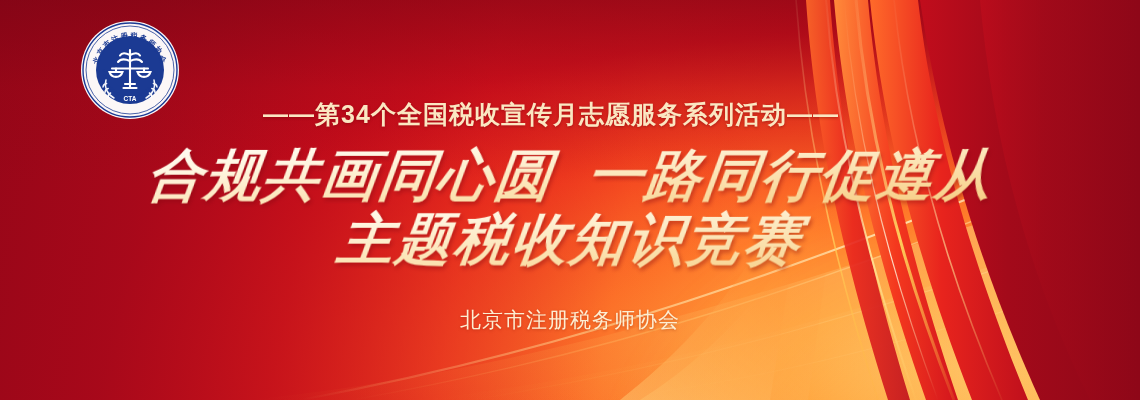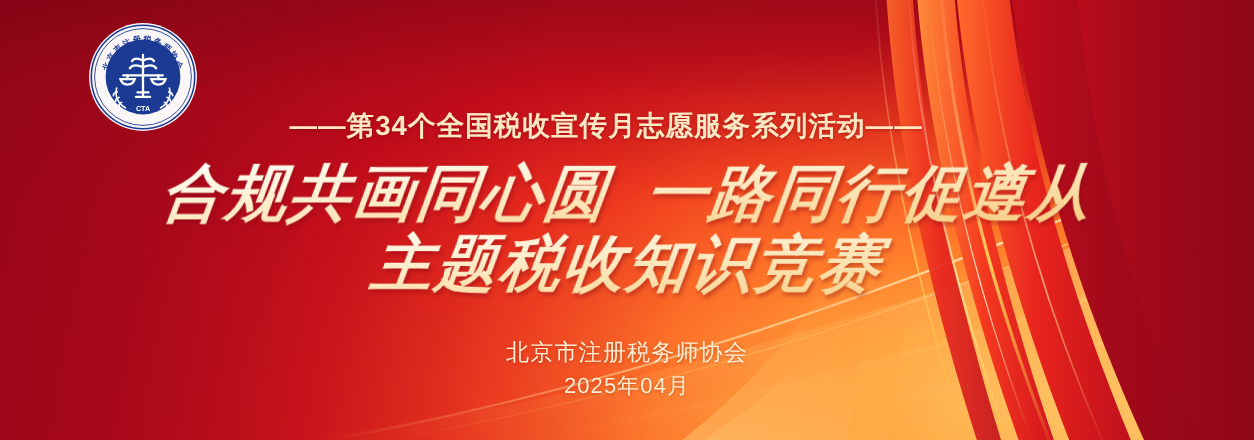--- a/index.html
+++ b/index.html
@@ -304,16 +304,15 @@
     <div class="subtitle">——第34个全国税收宣传月志愿服务系列活动——</div>
 
     <div class="title-line title-line-1">
       <span>合规共画同心圆</span><span class="title-gap"></span><span>一路同行促遵从</span>
     </div>
 
     <div class="title-line title-line-2">主题税收知识竞赛</div>
 
     <div class="footer footer-org">北京市注册税务师协会</div>
 
-    <div class="footer footer-date">2025年04月</div>
   </div>
 
 </div>
 
 </body></html>

